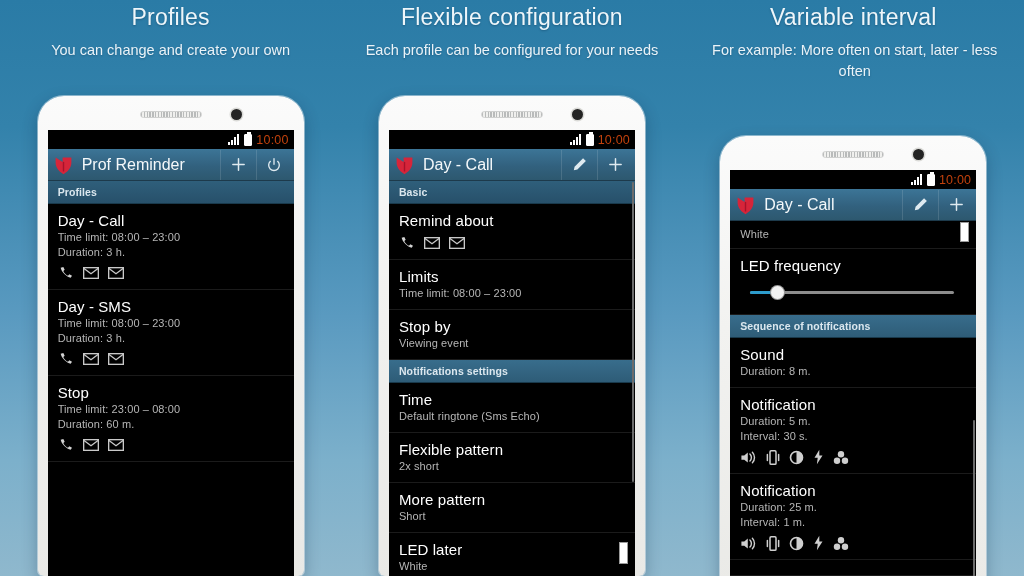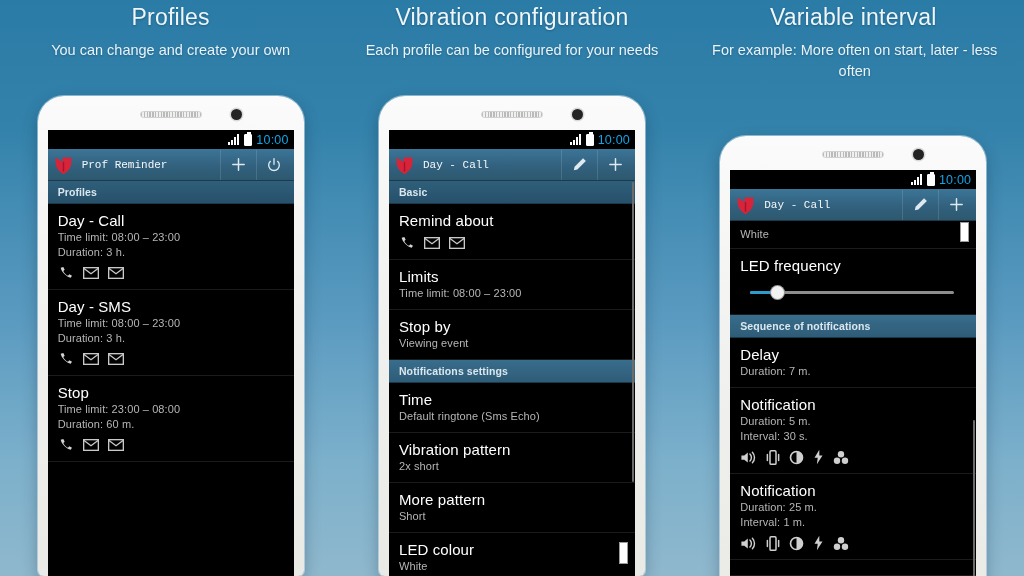--- a/index.html
+++ b/index.html
@@ -52,41 +52,41 @@
   }
 
   
   .screen {
     position: relative; width: 246px; height: 446px;
     background: #000; overflow: hidden;
   }
 
   .statusbar {
     height: 19px; background: #000; display: flex; align-items: center;
-    justify-content: flex-end; gap: 4px; padding-right: 5px; color: #0ea5e9;
+    justify-content: flex-end; gap: 4px; padding-right: 5px; color: #c2410c;
   }
   .statusbar .clock { font-size: 12.5px; letter-spacing: .2px; }
   .sig { display: inline-block; width: 12px; height: 11px; position: relative; }
   .sig i { position: absolute; bottom: 0; width: 2px; background: #fff; display: block; }
   .sig i:nth-child(1){left:0;height:3px}.sig i:nth-child(2){left:3px;height:5px}
   .sig i:nth-child(3){left:6px;height:8px}.sig i:nth-child(4){left:9px;height:11px}
   .batt { width: 8px; height: 12px; border: 1.4px solid #fff; border-radius: 1px;
           position: relative; background: #fff; }
   .batt:before { content:""; position:absolute; top:-3px; left:2px; width:4px; height:2px; background:#fff;}
 
   .appbar {
     height: 32px; display: flex; align-items: center;
     background: linear-gradient(180deg,#3c7597 0%, #32617e 55%, #2d586f 100%);
     border-bottom: 1px solid #1d3a4b; padding: 0 2px 0 5px;
   }
   .logo { width: 21px; height: 21px; position: relative; flex: 0 0 auto; }
   .logo svg { display: block; }
   .appbar .title {
-    color: #f4f8fa; font-size: 11px; margin-left: 8px; flex: 1 1 auto;
-    white-space: nowrap; overflow: hidden; font-family: Liberation Mono, monospace;
+    color: #f4f8fa; font-size: 16px; margin-left: 8px; flex: 1 1 auto;
+    white-space: nowrap; overflow: hidden;
   }
   .abtn {
     width: 36px; height: 30px; display: flex; align-items: center; justify-content: center;
     border-left: 1px solid rgba(255,255,255,.13); color: #dfeaf0;
   }
   .abtn svg { display:block; }
 
   .secthead {
     background: linear-gradient(180deg,#2f5f7b 0%, #27506a 100%);
     border-bottom: 1px solid #19394b; color: #dbe7ee;
@@ -244,21 +244,21 @@
             </div>
           </div>
 
         </div>
       </div>
     </div>
   </div>
 
   <div class="panel p2">
     <div class="head">
-      <h2>Vibration configuration</h2>
+      <h2>Flexible configuration</h2>
       <p>Each profile can be configured for your needs</p>
     </div>
     <div class="phone">
       <div class="speaker"></div>
       <div class="camera"></div>
       <div class="screen">
 
         <div class="statusbar">
           <span class="sig">
               <i></i>
@@ -326,29 +326,29 @@
         </div>
 
         <div class="secthead lit">Notifications settings</div>
 
         <div class="list">
           <div class="row">
             <div class="t">Time</div>
             <div class="s">Default ringtone (Sms Echo)</div>
           </div>
           <div class="row">
-            <div class="t">Vibration pattern</div>
+            <div class="t">Flexible pattern</div>
             <div class="s">2x short</div>
           </div>
           <div class="row">
             <div class="t">More pattern</div>
             <div class="s">Short</div>
           </div>
           <div class="row rowwrap">
-            <div class="t">LED colour</div>
+            <div class="t">LED later</div>
             <div class="s">White</div>
             <div class="swatch" style="top:9px;"></div>
           </div>
 
         </div>
 
         <div class="scrollbar" style="top:52px;height:300px;"></div>
       </div>
     </div>
   </div>
@@ -405,22 +405,22 @@
             <div class="track"></div>
             <div class="fill" style="width: 26.52px;"></div>
             <div class="thumb" style="left: 26.52px;"></div>
           </div>
         </div>
 
         <div class="secthead lit">Sequence of notifications</div>
 
         <div class="list">
           <div class="row">
-            <div class="t">Delay</div>
-            <div class="s">Duration: 7 m.</div>
+            <div class="t">Sound</div>
+            <div class="s">Duration: 8 m.</div>
           </div>
 
           <div class="row">
             <div class="t">Notification</div>
             <div class="s">Duration: 5 m.</div>
             <div class="s">Interval: 30 s.</div>
             <div class="icons">
               <span>
                   <svg width="17" height="15" viewBox="0 0 24 20">
                     <path d="M2 7h4l5-4v14l-5-4H2z" fill="#cfcfcf"></path>

